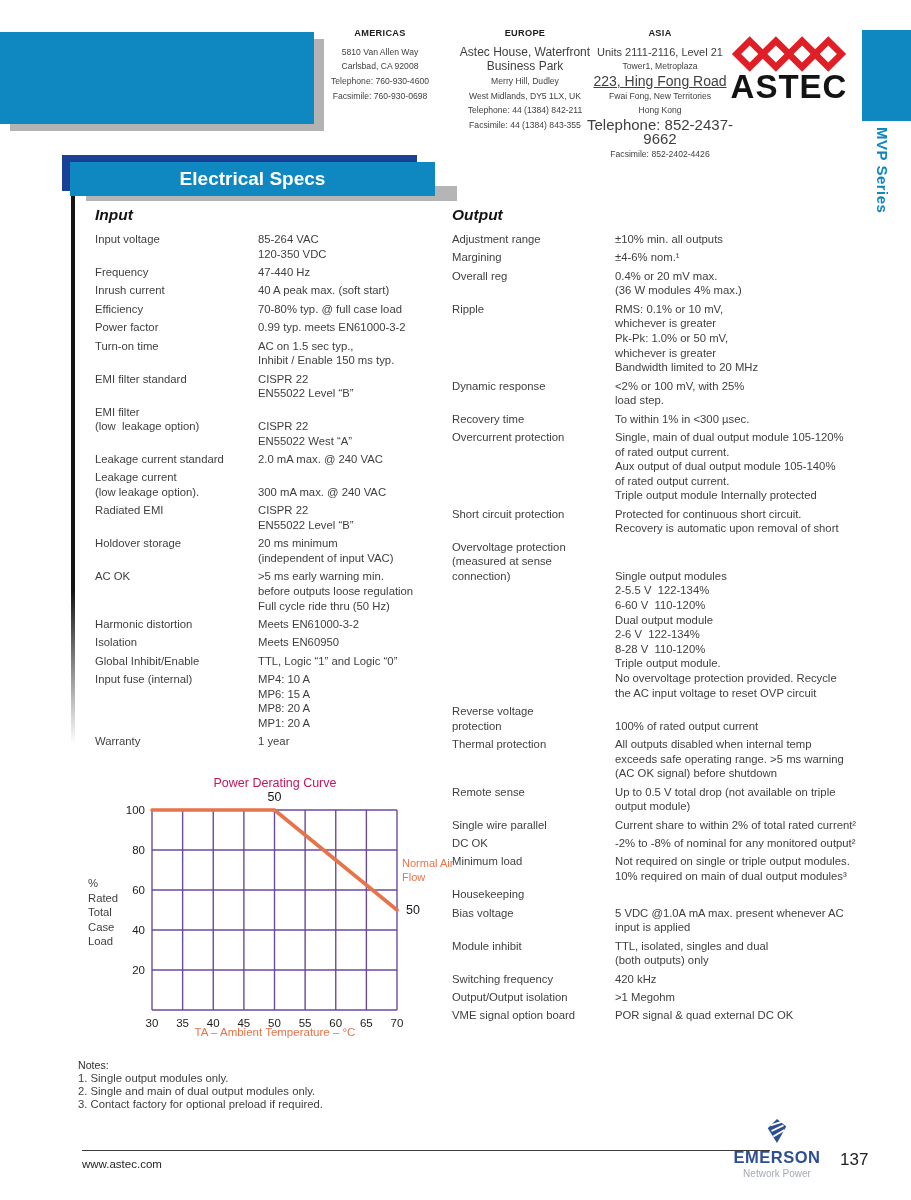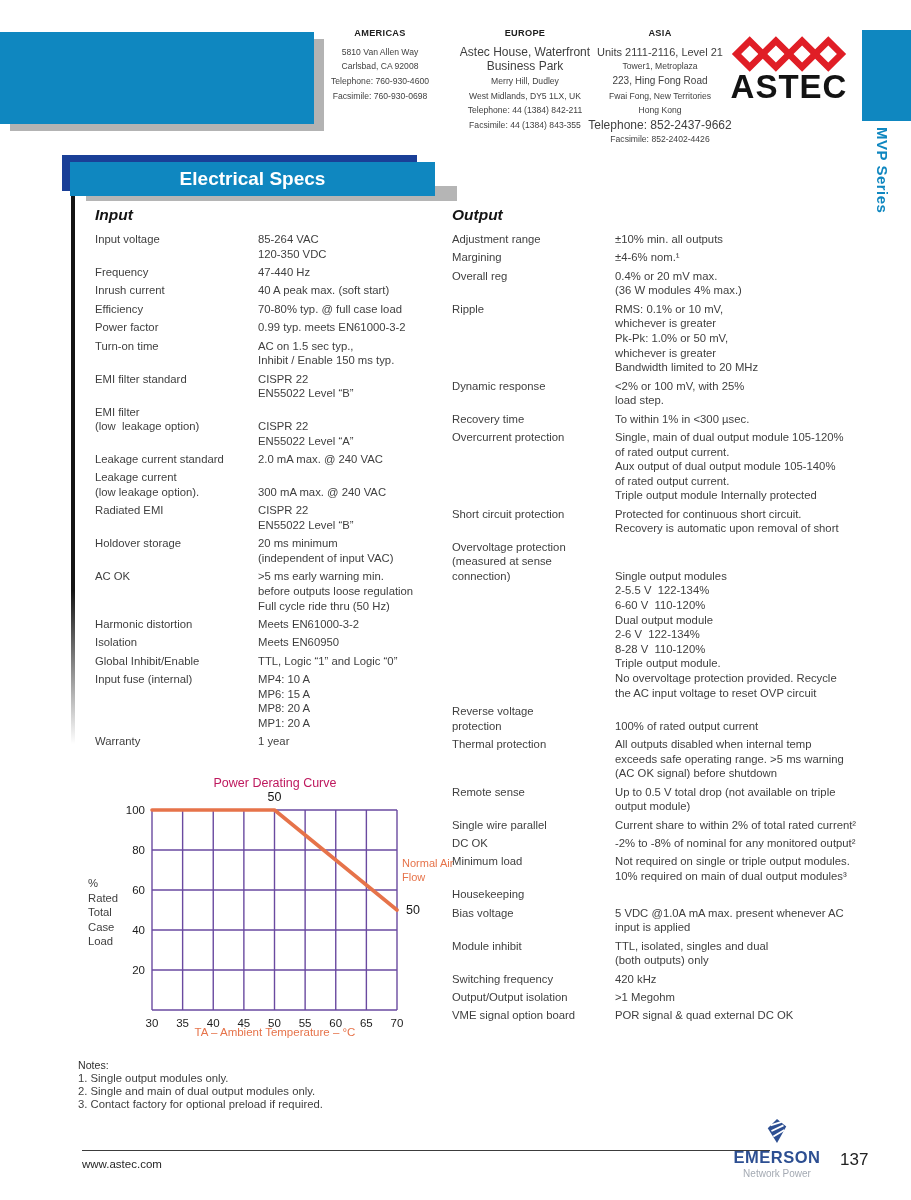--- a/index.html
+++ b/index.html
@@ -78,24 +78,24 @@
         <div class="line" style="font-size: 12px;">Astec House, Waterfront Business Park</div>
         <div class="line" style="font-size: 8.6px;">Merry Hill, Dudley</div>
         <div class="line" style="font-size: 8.6px;">West Midlands, DY5 1LX, UK</div>
         <div class="line" style="font-size: 8.6px;">Telephone: 44 (1384) 842-211</div>
         <div class="line" style="font-size: 8.6px;">Facsimile: 44 (1384) 843-355</div>
       </div>
       <div class="addr addr-2">
         <div class="addr-title">ASIA</div>
         <div class="line" style="font-size: 11px;">Units 2111-2116, Level 21</div>
         <div class="line" style="font-size: 8.6px;">Tower1, Metroplaza</div>
-        <div class="line" style="font-size: 10px;">223, Hing Fong Road</div>
+        <div class="line" style="font-size: 14px; text-decoration: underline;">223, Hing Fong Road</div>
         <div class="line" style="font-size: 8.6px;">Fwai Fong, New Territories</div>
         <div class="line" style="font-size: 8.6px;">Hong Kong</div>
-        <div class="line" style="font-size: 12px;">Telephone: 852-2437-9662</div>
+        <div class="line" style="font-size: 15px;">Telephone: 852-2437-9662</div>
         <div class="line" style="font-size: 8.6px;">Facsimile: 852-2402-4426</div>
       </div>
     </div>
 
   <svg class="astec-diamonds" width="116" height="42" viewBox="0 0 124 44">
     <g fill="none" stroke="#e01e26" stroke-width="7">
       <rect x="-10" y="-10" width="20" height="20" transform="translate(20,22) rotate(45)"></rect>
       <rect x="-10" y="-10" width="20" height="20" transform="translate(48,22) rotate(45)"></rect>
       <rect x="-10" y="-10" width="20" height="20" transform="translate(76,22) rotate(45)"></rect>
       <rect x="-10" y="-10" width="20" height="20" transform="translate(104,22) rotate(45)"></rect>
@@ -174,21 +174,21 @@
           </div>
         </div>
         <div class="spec-row">
           <div class="spec-label">
             <div class="line">EMI filter</div>
             <div class="line">(low  leakage option)</div>
           </div>
           <div class="spec-value">
             <div class="line">&nbsp;</div>
             <div class="line">CISPR 22</div>
-            <div class="line">EN55022 Level “A”</div>
+            <div class="line">EN55022 West “A”</div>
           </div>
         </div>
         <div class="spec-row">
           <div class="spec-label">
             <div class="line">Leakage current standard</div>
           </div>
           <div class="spec-value">
             <div class="line">2.0 mA max. @ 240 VAC</div>
           </div>
         </div>

